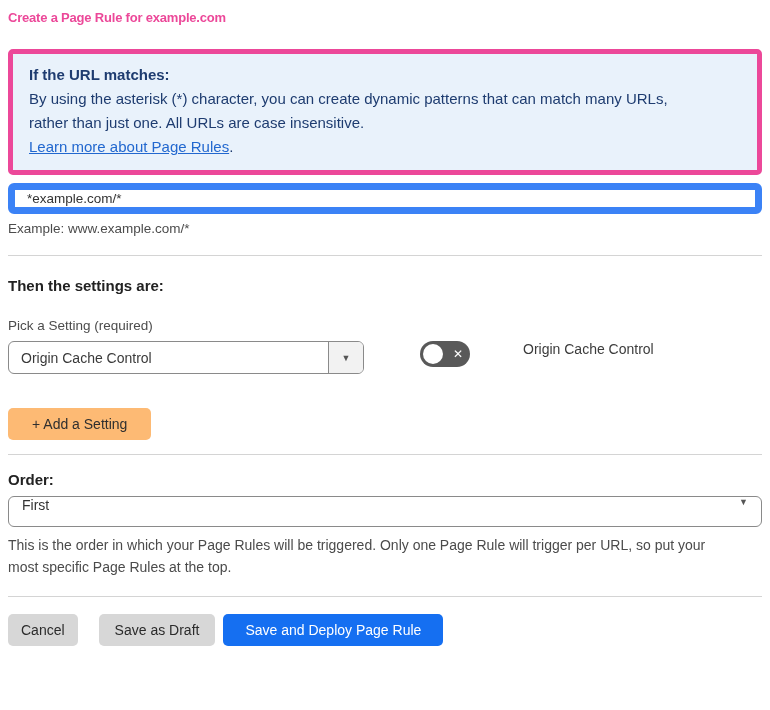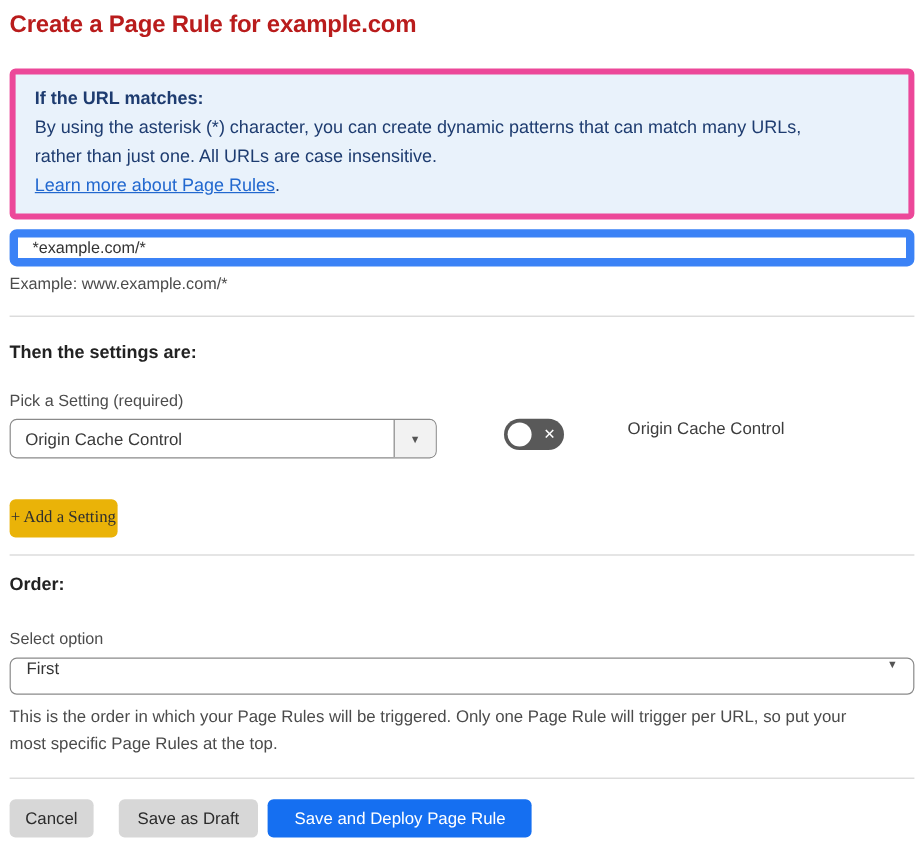--- a/index.html
+++ b/index.html
@@ -8,23 +8,23 @@
     width: 770px; height: 710px;
     background: #ffffff;
     font-family: "Liberation Sans", sans-serif;
     color: #333;
     overflow: hidden;
   }
   .container { padding: 0 8px; }
 
   .page-title {
     margin: 10px 0 0 0;
-    font-size: 20px;
+    font-size: 13px;
     font-weight: 700;
-    color: #b91c1c;
+    color: #ec4899;
     letter-spacing: -0.2px;
   }
 
   .info-box {
     margin-top: 24px;
     background: #e9f2fb;
     border: 5px solid #ec4899;
     border-radius: 5px;
     padding: 9px 16px 11px 16px;
     color: #1e3c70;
@@ -143,25 +143,25 @@
 
   .toggle-label {
     margin-left: 13px;
     font-size: 14px;
     color: #3c3c3c;
   }
 
   .add-setting-btn {
     margin-top: 34px;
     display: inline-block;
-    background: #eab308;
+    background: #fdba74;
     color: #2f2f2f;
     font-size: 14px;
-    font-family: Liberation Serif, serif;
-    padding: 8px 1px;
+    font-family: Liberation Sans, sans-serif;
+    padding: 8px 24px;
     border: none;
     border-radius: 5px;
     cursor: pointer;
   }
 
   .order-select {
     margin-top: 8px;
     height: 31px;
     border: 1px solid #8a8a8a;
     border-radius: 6px;
@@ -248,21 +248,20 @@
     </div>
     <span class="toggle-label">Origin Cache Control</span>
   </div>
 
   <button class="add-setting-btn">+ Add a Setting</button>
 
   <hr class="divider" style="margin-top:14px;">
 
   <div class="section-heading" style="margin-top:16px;">Order:</div>
 
-  <div class="field-label" style="margin-top:29px;">Select option</div>
 
   <div class="order-select">
     <span>First</span>
     <span class="select-arrow">▼</span>
   </div>
 
   <div class="order-helper">This is the order in which your Page Rules will be triggered. Only one Page Rule will trigger per URL, so put your
 most specific Page Rules at the top.</div>
 
   <hr class="divider footer-divider">

